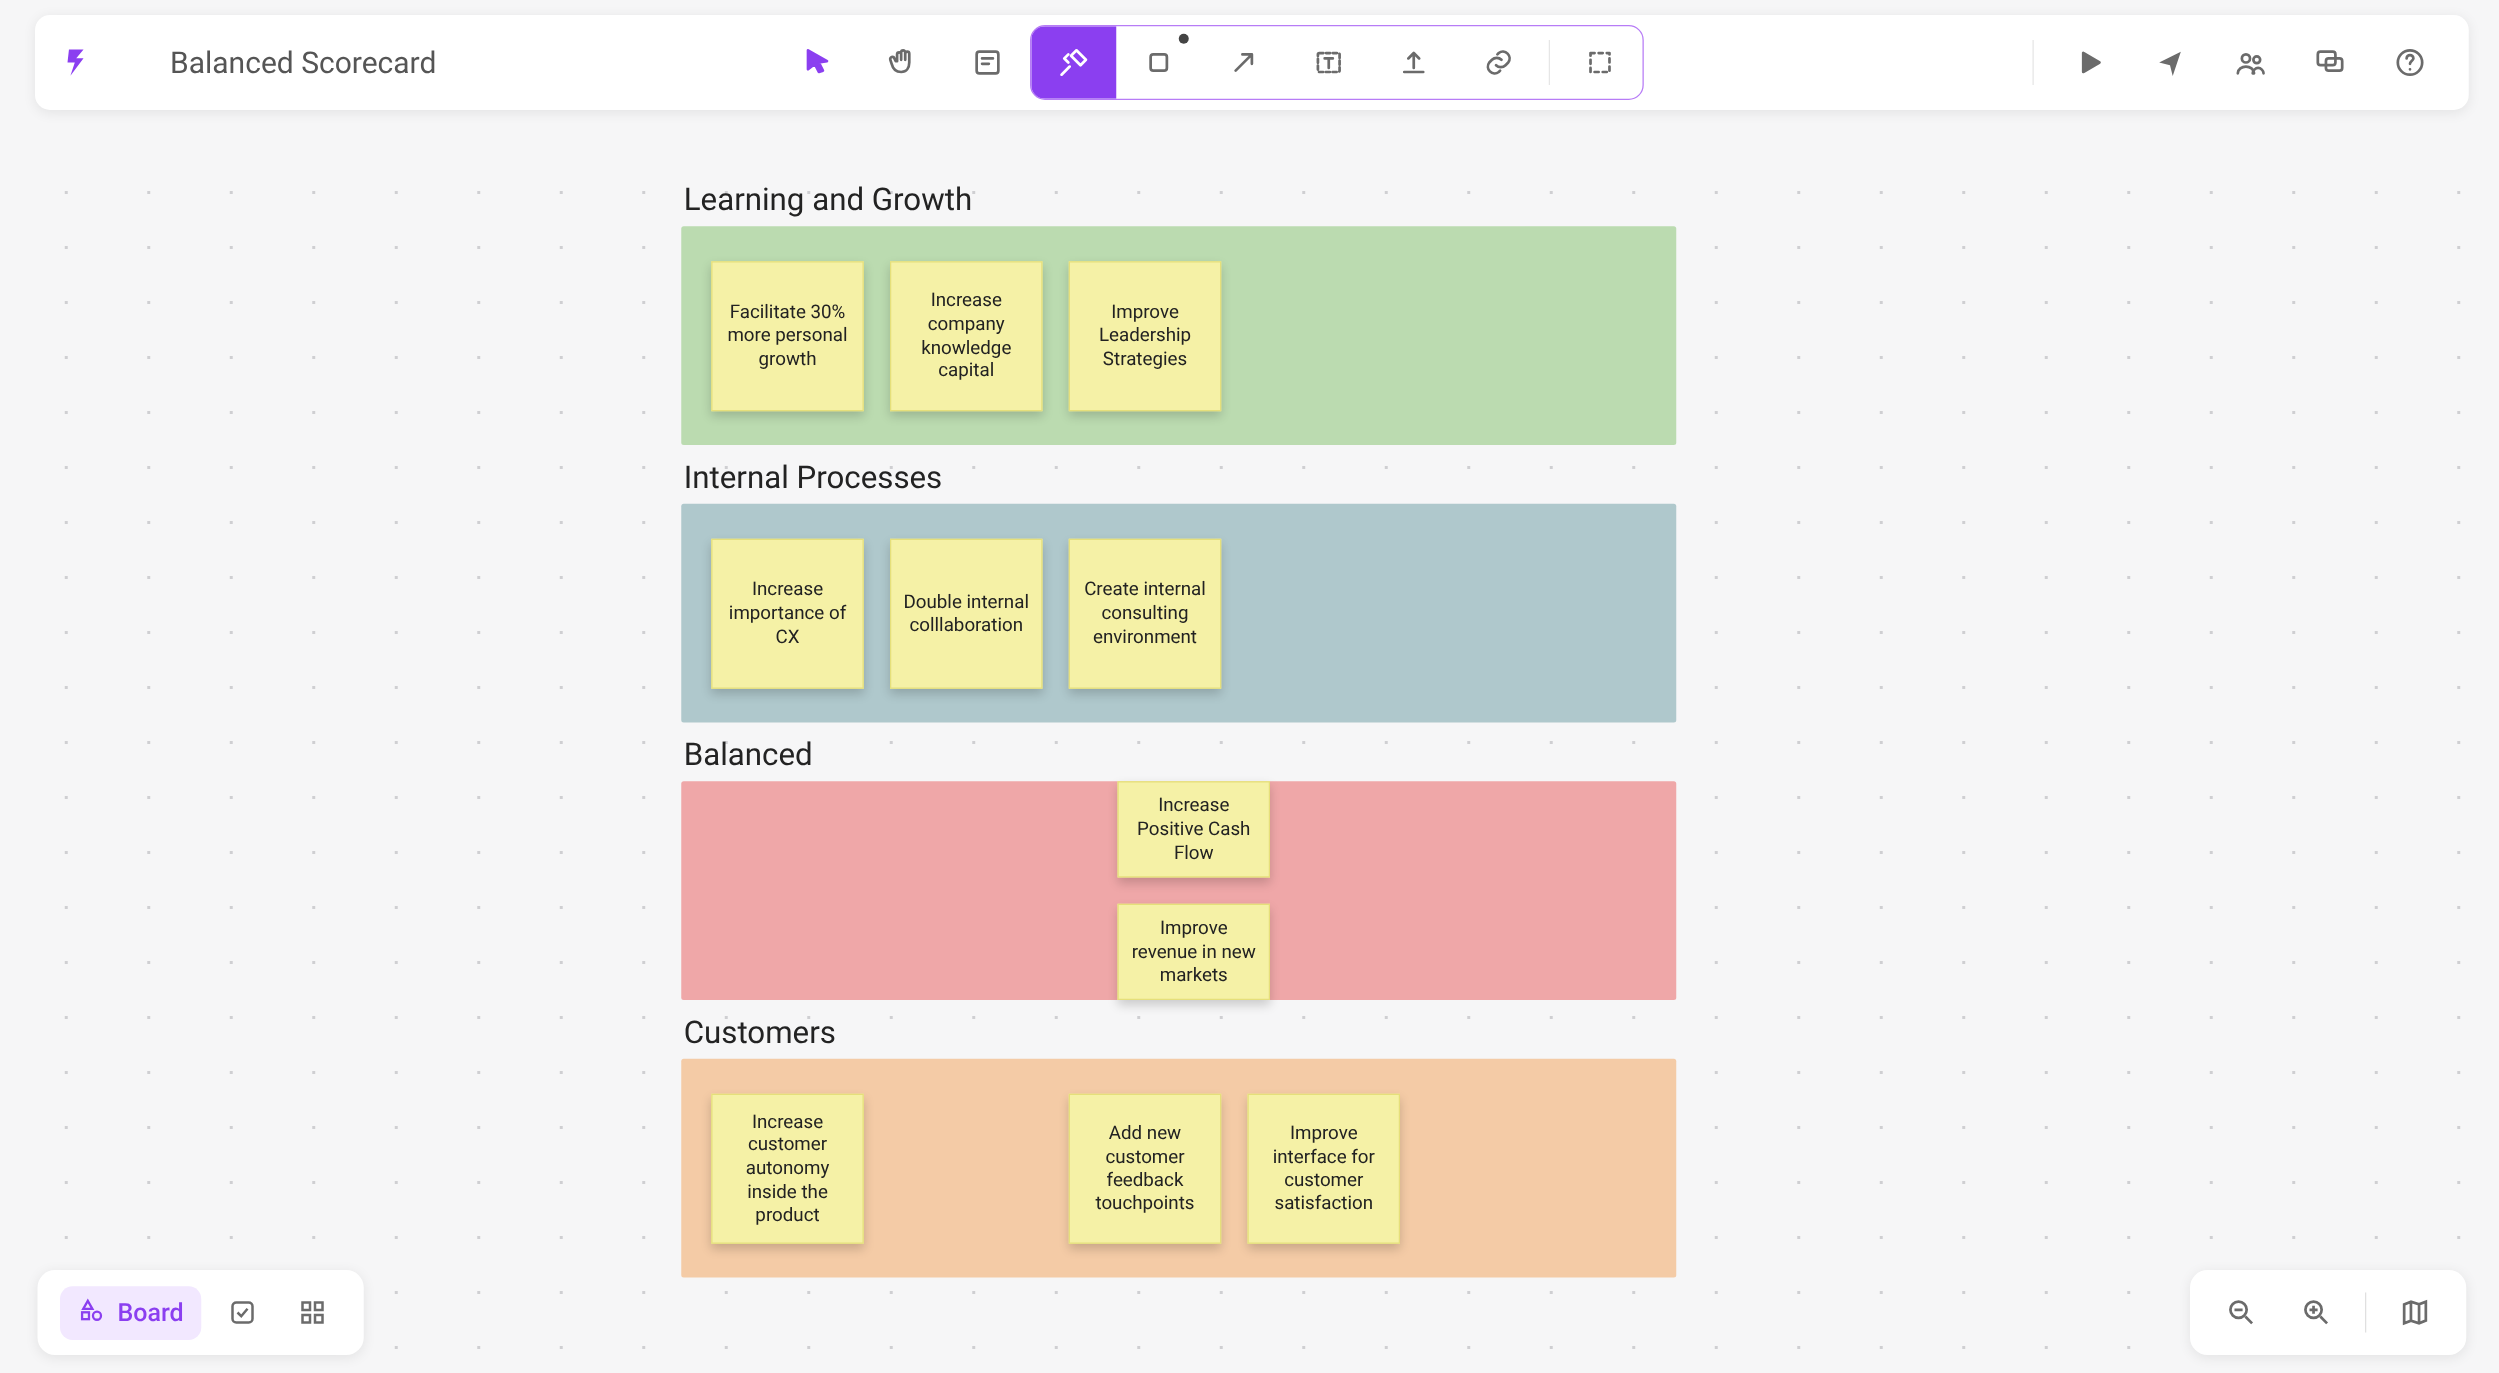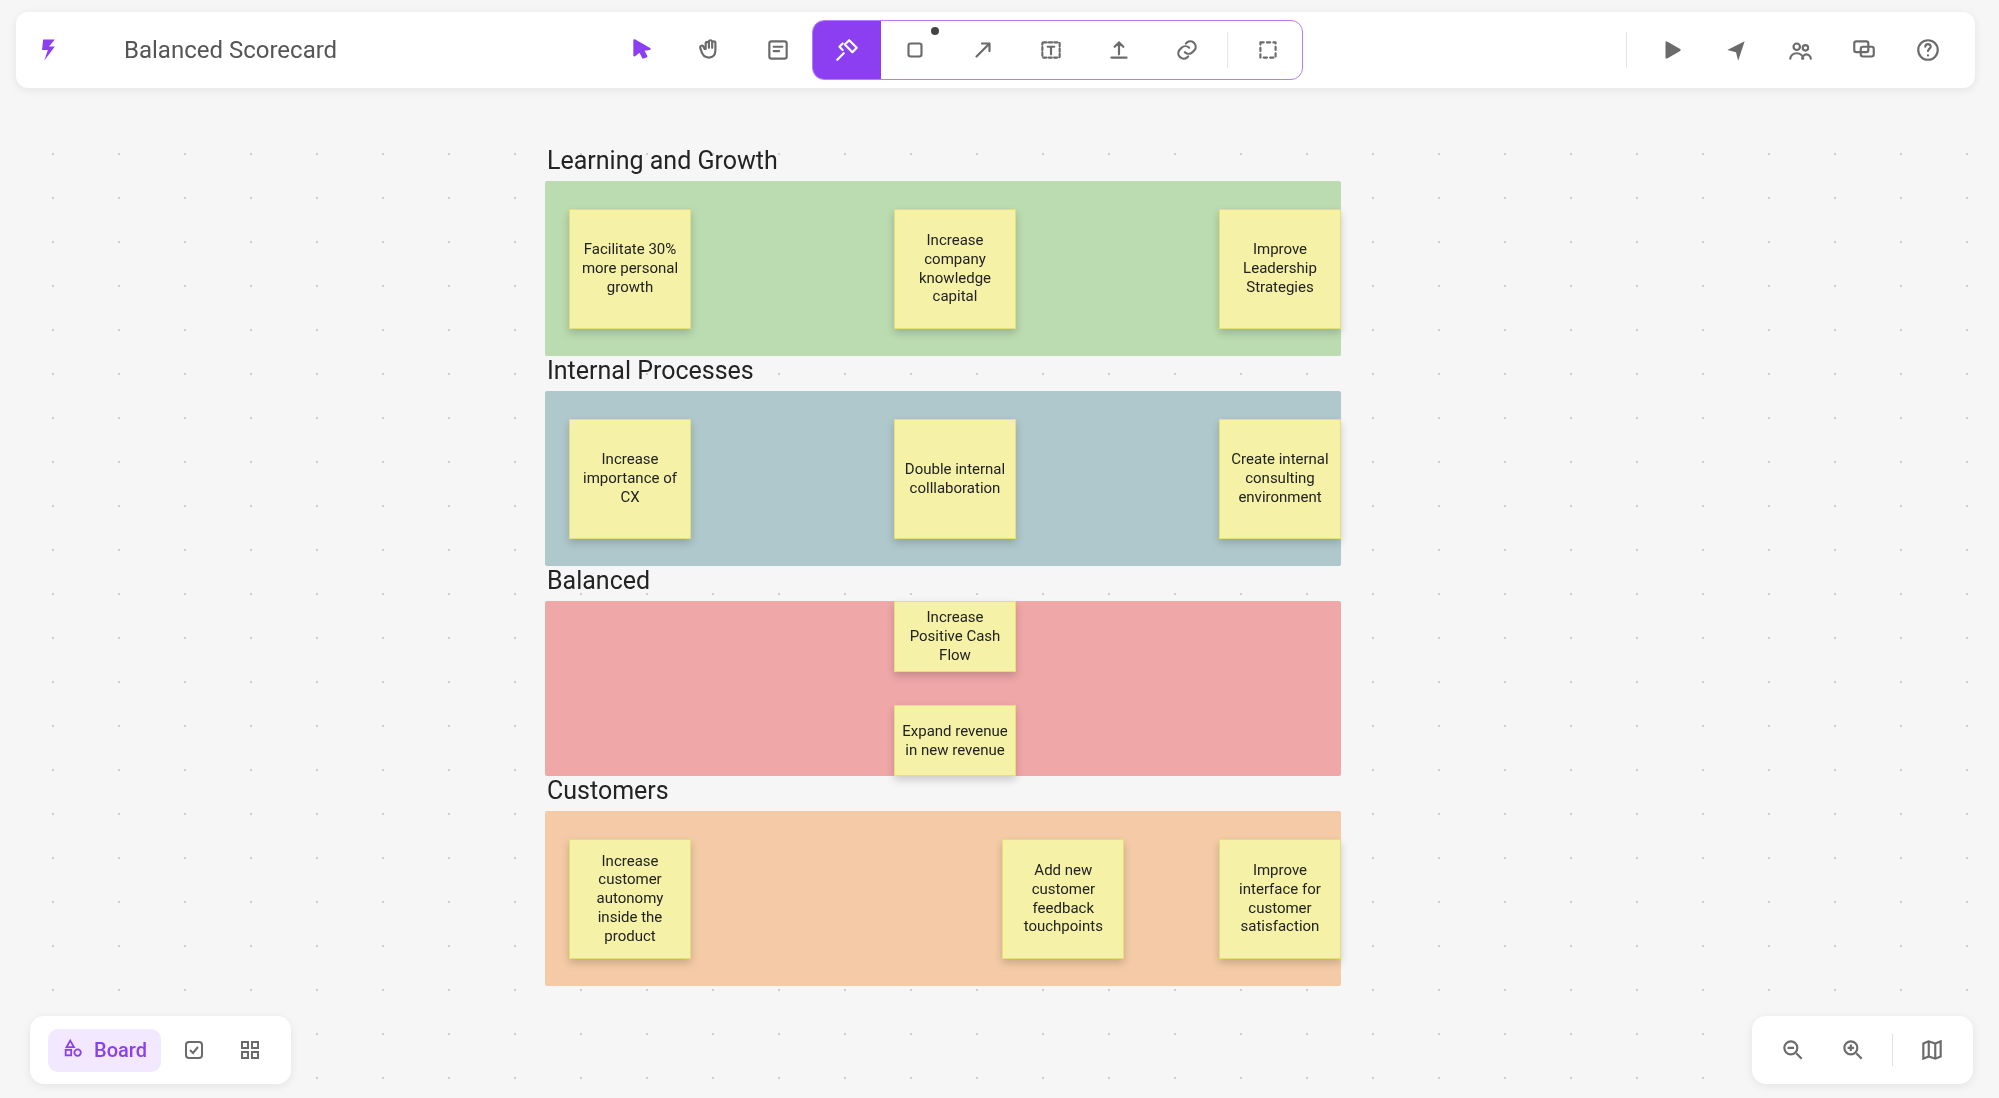--- a/index.html
+++ b/index.html
@@ -26,21 +26,21 @@
   
   .canvas{
     position:absolute;left:0;top:122px;right:0;bottom:0;
     background-image:radial-gradient(var(--dot) 1.5px, transparent 1.5px);
     background-size:66px 44px;
     background-position:20px 10px;
   }
 
   
   .toolbar{
-    position:absolute;left:16px;right:24px;top:12px;height:76px;
+    position:absolute;left:28px;right:24px;top:12px;height:76px;
     background:var(--toolbar-bg);border-radius:12px;
     box-shadow:0 2px 10px rgba(0,0,0,.08);
     display:flex;align-items:center;padding:0 18px;gap:10px;
   }
   .logo{width:30px;height:30px;display:flex;align-items:center;justify-content:center;color:var(--purple);}
   .logo svg{width:28px;height:28px;}
   .title{color:#555;font-size:24px;margin-left:50px;white-space:nowrap;}
 
   .tool-group{display:flex;align-items:center;gap:0;position:absolute;left:592px;top:50%;transform:translateY(-50%);}
   .tool-btn{
@@ -60,22 +60,22 @@
   .right-group{display:flex;align-items:center;gap:6px;position:absolute;right:18px;top:50%;transform:translateY(-50%);}
   .right-group .tool-btn{width:58px;color:var(--grey-icon);}
   .right-group .vdiv{margin:0 10px;}
 
   
   .board{
     position:absolute;left:545px;top:146px;width:796px;
   }
   .sec-title{font-size:25px;color:#232323;margin:0 0 6px 2px;}
   .swim{
-    width:100%;height:175px;border-radius:2px;position:relative;margin-bottom:0;
-    display:flex;align-items:center;gap:33px;padding-left:24px;box-sizing:border-box;justify-content:space-between;
+    width:100%;height:175px;border-radius:2px;position:relative;margin-bottom:12px;
+    display:flex;align-items:center;gap:21px;padding-left:24px;box-sizing:border-box;
   }
   .swim.green{background:#bbdbb0;}
   .swim.blue {background:#afc8cc;}
   .swim.red  {background:#efa7a8;flex-direction:column;}
   .swim.orange{background:#f4cba6;}
   .note{
     width:122px;height:120px;background:var(--note-bg);border:1px solid var(--note-border);
     box-shadow:var(--shadow);display:flex;align-items:center;justify-content:center;text-align:center;
     font-size:15px;line-height:1.25;color:#222;padding:6px;box-sizing:border-box;
   }
@@ -225,21 +225,21 @@
     <div class="sec-title">Internal Processes</div>
     <div class="swim blue">
       <div class="note">Increase importance of CX</div>
       <div class="note">Double internal colllaboration</div>
       <div class="note">Create internal consulting environment</div>
     </div>
 
     <div class="sec-title">Balanced</div>
     <div class="swim red">
       <div class="note">Increase Positive Cash Flow</div>
-      <div class="note">Expand revenue in new revenue</div>
+      <div class="note">Improve revenue in new markets</div>
     </div>
 
     <div class="sec-title">Customers</div>
     <div class="swim orange">
       <div class="note">Increase customer autonomy inside the product</div>
       <div class="gap-note"></div>
       <div class="note">Add new customer feedback touchpoints</div>
       <div class="note">Improve interface for customer satisfaction</div>
     </div>
 

